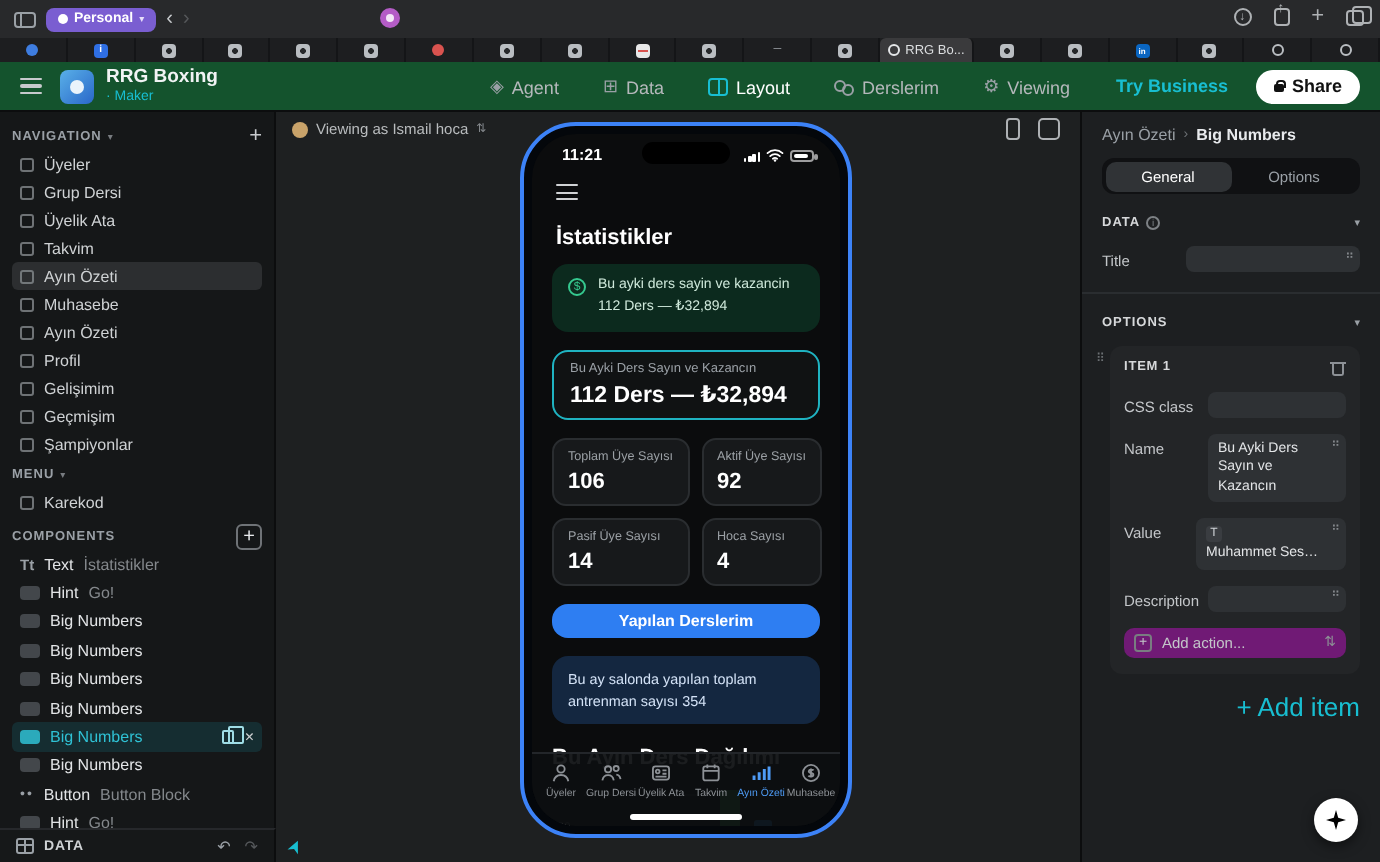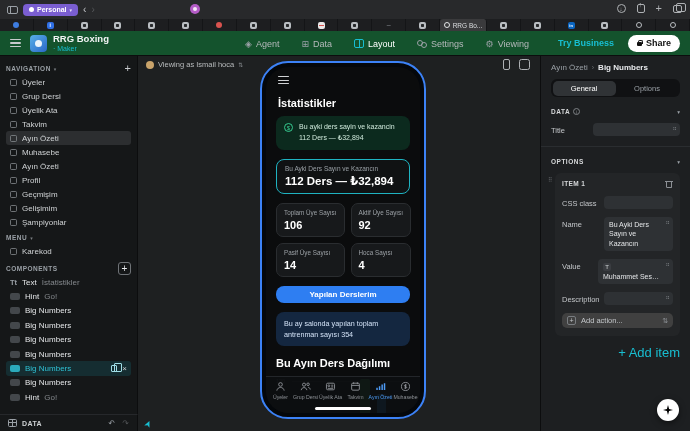--- a/index.html
+++ b/index.html
@@ -179,21 +179,21 @@
   .ins-div { margin:10px -10px 0; border-top:1px solid #2a2d30; }
   .item-card { margin-top:8px; margin-left:4px; background:#232527; border-radius:6px; padding:6px 7px 8px; position:relative; }
   .drag-dots { position:absolute; left:-7px; top:3px; font-size:6px; color:#6b6f73; }
   .ic-head { display:flex; align-items:center; }
   .ic-head .ic-cap { font-size:6.5px; font-weight:bold; letter-spacing:.4px; color:#d6d8da; }
   .trash { margin-left:auto; width:8px; height:9px; position:relative; }
   .trash::before { content:""; position:absolute; left:0; right:0; top:1.5px; height:1px; background:#8d9196; }
   .trash::after { content:""; position:absolute; left:1px; right:1px; top:3px; bottom:0; border:1px solid #8d9196; border-top:none; border-radius:0 0 1.5px 1.5px; }
   .t-badge { display:inline-block; width:8px; height:8px; background:#3a3d41; border-radius:2px; color:#cfd3d6; font-size:6px; text-align:center; line-height:8px; margin-right:3px; }
   .val-txt { white-space:nowrap; overflow:hidden; text-overflow:ellipsis; display:inline-block; max-width:58px; vertical-align:middle; }
-  .add-action { margin-top:8px; background:#404040; border-radius:5px; height:15px; display:flex; align-items:center; gap:5px; padding:0 5px; }
+  .add-action { margin-top:8px; background:#701a75; border-radius:5px; height:15px; display:flex; align-items:center; gap:5px; padding:0 5px; }
   .aa-plus { width:9px; height:9px; border:1px solid #797d81; border-radius:2px; color:#c3c6c9; font-size:7px; text-align:center; line-height:8px; }
   .aa-txt { font-size:7.5px; color:#c3c6c9; }
   .aa-updown { margin-left:auto; font-size:7px; color:#8d9196; }
   .add-item { margin-top:9px; text-align:right; font-size:13px; color:#18bed1; }
   .ai-fab { position:absolute; right:11px; bottom:10px; width:22px; height:22px; border-radius:50%; background:#fff; box-shadow:0 2px 6px rgba(0,0,0,.5); display:flex; align-items:center; justify-content:center; }
   .star4 { width:10px; height:10px; background:#000; clip-path:polygon(50% 0,61% 39%,100% 50%,61% 61%,50% 100%,39% 61%,0 50%,39% 39%); }
 </style>
 </head>
 <body>
 
@@ -308,21 +308,21 @@
       <span class="nav-it">
           <span class="ni-ico">⊞</span>
           <span>Data</span>
         </span>
       <span class="nav-it active">
           <span class="book-ico"></span>
           <span>Layout</span>
         </span>
       <span class="nav-it">
           <span class="wf-ico"></span>
-          <span>Settings</span>
+          <span>Derslerim</span>
         </span>
       <span class="nav-it">
           <span class="ni-ico">⚙</span>
           <span>Viewing</span>
         </span>
     </div>
     <div class="appbar-right">
       <span class="try-biz">Try Business</span>
       <span class="share-btn">
         <span class="slock"></span>
@@ -364,25 +364,25 @@
     <div class="nav-item">
         <span class="frame-ico"></span>
         <span class="nav-label">Ayın Özeti</span>
       </div>
     <div class="nav-item">
         <span class="frame-ico"></span>
         <span class="nav-label">Profil</span>
       </div>
     <div class="nav-item">
         <span class="frame-ico"></span>
+        <span class="nav-label">Gelişimim</span>
+      </div>
+    <div class="nav-item">
+        <span class="frame-ico"></span>
         <span class="nav-label">Geçmişim</span>
-      </div>
-    <div class="nav-item">
-        <span class="frame-ico"></span>
-        <span class="nav-label">Gelişimim</span>
       </div>
     <div class="nav-item">
         <span class="frame-ico"></span>
         <span class="nav-label">Şampiyonlar</span>
       </div>
     <div class="sb-head">
       <span class="sb-cap">MENU</span>
       <span class="chev">▾</span>
     </div>
     <div class="nav-item">
@@ -423,20 +423,25 @@
       <span class="ci ci-rect"></span>
       <span class="c-type">Big Numbers</span>
       <span class="row-acts">
         <span class="copy-ico"></span>
         <span class="x-ico">×</span>
       </span>
     </div>
     <div class="comp-row">
         <span class="ci ci-rect"></span>
         <span class="c-type">Big Numbers</span>
+      </div>
+    <div class="comp-row">
+        <span class="ci ci-dots">••</span>
+        <span class="c-type">Button</span>
+        <span class="c-detail">Button Block</span>
       </div>
     <div class="comp-row">
         <span class="ci ci-rect"></span>
         <span class="c-type">Hint</span>
         <span class="c-detail">Go!</span>
       </div>
 
   </div>
   <div class="sb-data">
     <span class="tbl-ico"></span>
@@ -454,20 +459,37 @@
       <span class="view-chev">⇅</span>
     </div>
     <div class="dev-toggles">
       <span class="dev-phone"></span>
       <span class="dev-tab"></span>
     </div>
     <span class="cursor-ico">➤</span>
 
     <div class="phone">
       <div class="pscreen">
+        <div class="pstatus">
+          <span class="ptime">11:21</span>
+          <span class="notch"></span>
+          <span class="pstat-right">
+            <span class="sig">
+                <i style="height:2px"></i>
+                <i style="height:3px"></i>
+                <i style="height:4px"></i>
+                <i style="height:5px"></i>
+              </span>
+            <svg width="9" height="7" viewBox="0 0 12 9">
+                <path d="M1 3.2a7.5 7.5 0 0 1 10 0M2.8 5.2a4.8 4.8 0 0 1 6.4 0M4.6 7a2.2 2.2 0 0 1 2.8 0" stroke="#fff" stroke-width="1.2" fill="none" stroke-linecap="round"></path>
+                <circle cx="6" cy="8.2" r=".8" fill="#fff"></circle>
+              </svg>
+            <span class="batt"></span>
+          </span>
+        </div>
         <div class="p-hamb">
             <i></i>
             <i></i>
             <i></i>
           </div>
         <div class="p-title">İstatistikler</div>
         <div class="p-banner">
           <span class="dollar-ico">$</span>
           <span class="bt"><span>Bu ayki ders sayin ve kazancin</span><br><span>112 Ders — ₺32,894</span></span>
         </div>

